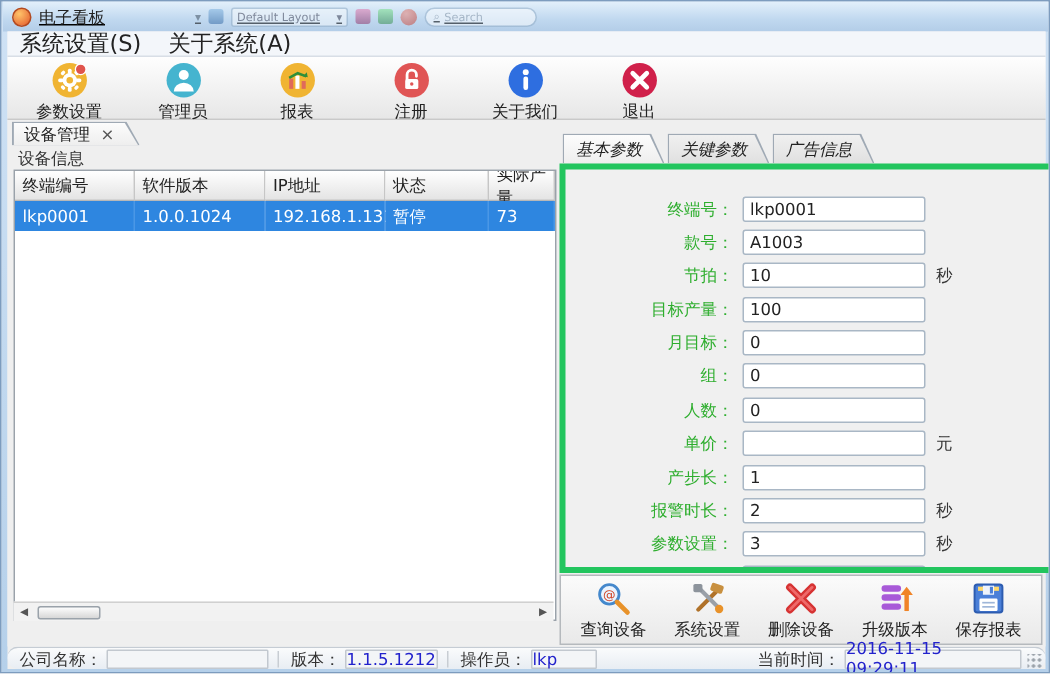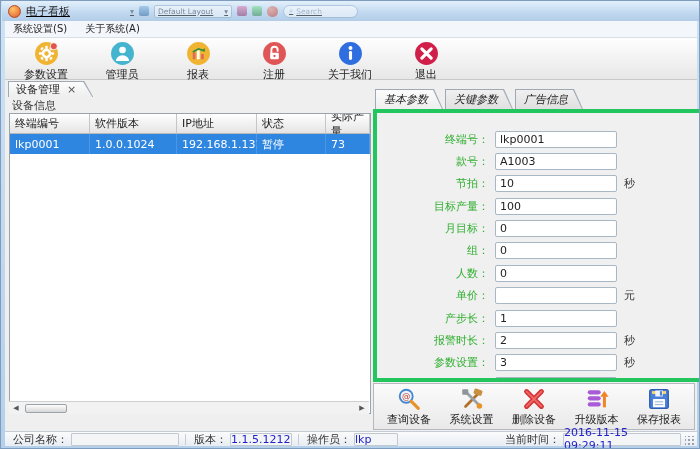--- a/index.html
+++ b/index.html
@@ -20,21 +20,21 @@
               font-size:7.5px; color:#445; display:flex; align-items:center; justify-content:space-between; padding:0 3px; }
   .tb-dot { width:11px; height:11px; border-radius:50%; background:radial-gradient(circle at 35% 30%,#e98b80,#c0392b); }
   .tb-search { width:75px; height:13px; background:#fbfdff; border:1px solid #93aec7; border-radius:7px;
                font-size:7.5px; color:#8a97a5; display:flex; align-items:center; gap:3px; padding:0 5px; }
 
   
   .client { position:absolute; left:4px; top:20px; width:692px; height:425px; background:#efefef; }
 
   .menubar { position:absolute; left:0; top:0; width:692px; height:17px; background:#f3f6fa;
              border-bottom:1px solid #d8dee6; display:flex; align-items:center; padding-left:6px; gap:14px; }
-  .menu-item { font-size:10px; color:#222; padding:8px 2px; cursor:default; }
+  .menu-item { font-size:15px; color:#222; padding:8px 2px; cursor:default; }
 
   .toolbar { position:absolute; left:0; top:17px; width:692px; height:42px;
              background:linear-gradient(#fefefe,#e7e7e7); border-bottom:1px solid #c9c9c9;
              display:flex; align-items:flex-start; padding:2px 0 0 10px; gap:14px; }
   .tbtn { width:62px; display:flex; flex-direction:column; align-items:center; gap:1px; padding-top:1px; }
   .tbtn svg { width:25px; height:25px; }
   .tbtn .lbl { font-size:11px; color:#222; white-space:nowrap; }
 
   
   .content { position:absolute; left:0; top:59px; width:692px; height:351px; background:#efefef; }
@@ -80,21 +80,21 @@
 
   .action-bar { position:absolute; left:0; top:294px; width:322px; height:47px;
                 background:linear-gradient(#fbfbfb,#e9e9e9); border:1px solid #b5b9bd;
                 display:flex; align-items:flex-start; justify-content:space-between; padding:2px 6px 0 6px; }
   .abtn { width:58px; display:flex; flex-direction:column; align-items:center; gap:0; }
   .abtn svg { width:26px; height:26px; }
   .abtn .lbl { font-size:11px; color:#222; white-space:nowrap; }
 
   
   .statusbar { position:absolute; left:0; top:410px; width:692px; height:15px; background:linear-gradient(#fafbfc,#e8edf3);
-               border-top:1px solid #c5ccd4; display:flex; align-items:center; font-size:11px; color:#333; }
+               border-top:1px solid #c5ccd4; display:flex; align-items:center; font-size:11px; color:#333;border-radius:7px; }
   .st-label { margin-left:8px; white-space:nowrap; }
   .st-box { height:13px; border:1px solid #c2c8cf; background:#f3f5f7; border-radius:1px; margin-left:3px;
             display:flex; align-items:center; padding:0 0; color:#2222cc; }
   .st-sep { width:1px; height:11px; background:#c8cdd3; margin:0 6px; }
   .st-grow { flex:1; }
   .grip { width:10px; height:10px; margin:3px 2px 0 4px;
           background-image:radial-gradient(circle,#9aa2aa 1px,transparent 1.2px);
           background-size:4px 4px; background-position:bottom right; }
 </style>
 </head>

